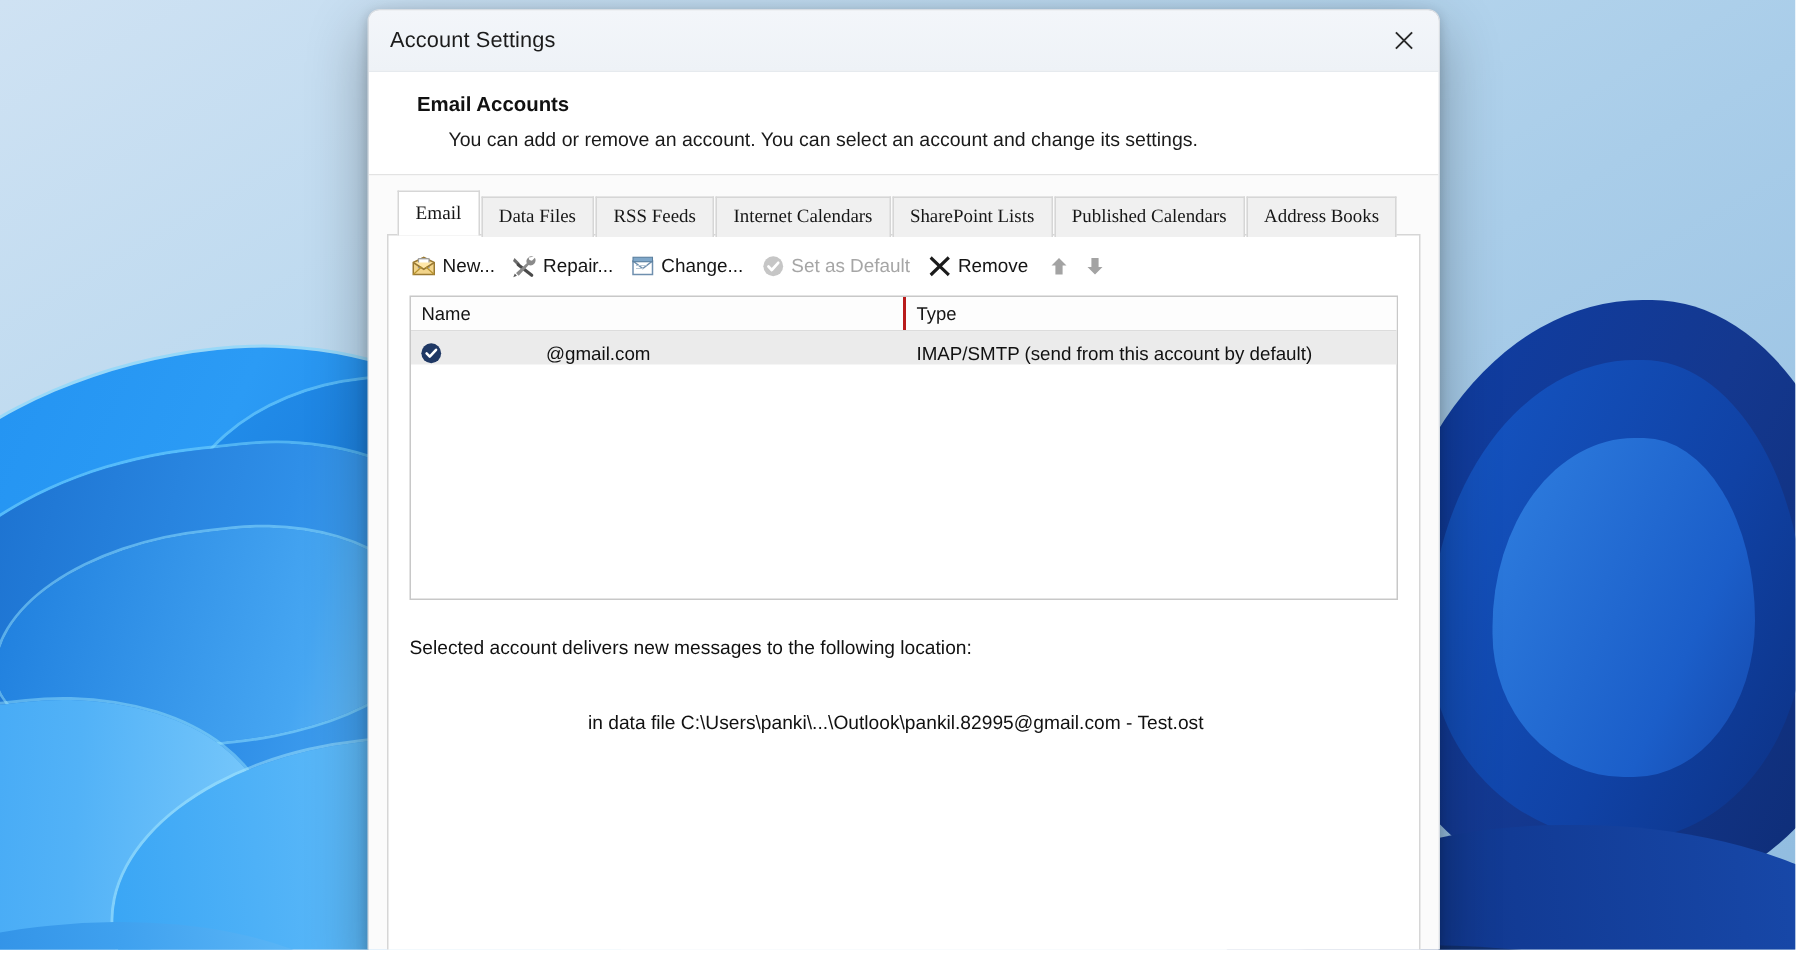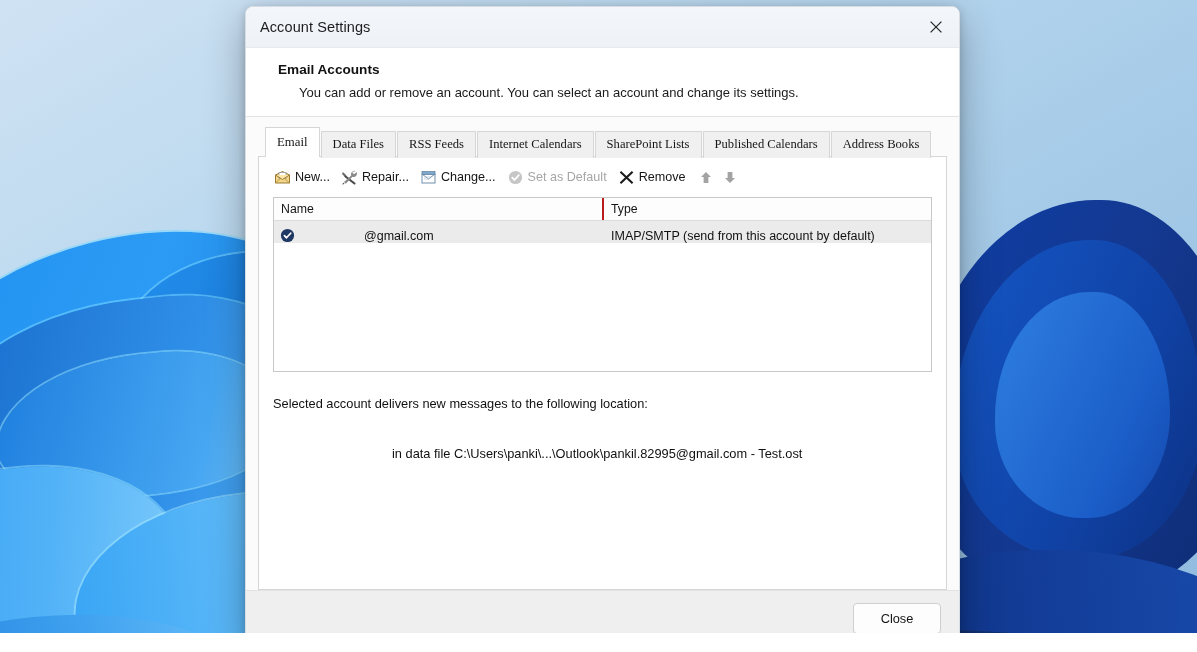--- a/index.html
+++ b/index.html
@@ -502,18 +502,15 @@
 
         <div id="delivery">
           <div id="delivery-label">Selected account delivers new messages to the following location:</div>
           <div id="delivery-path">in data file C:\Users\panki\...\Outlook\pankil.82995@gmail.com - Test.ost</div>
         </div>
         <div id="spacer-fill"></div>
 
       </div>
     </div>
 
-    <div id="footer">
-      <button id="close-button">Close</button>
-    </div>
 
   </div>
 </div>
 
 </body></html>

